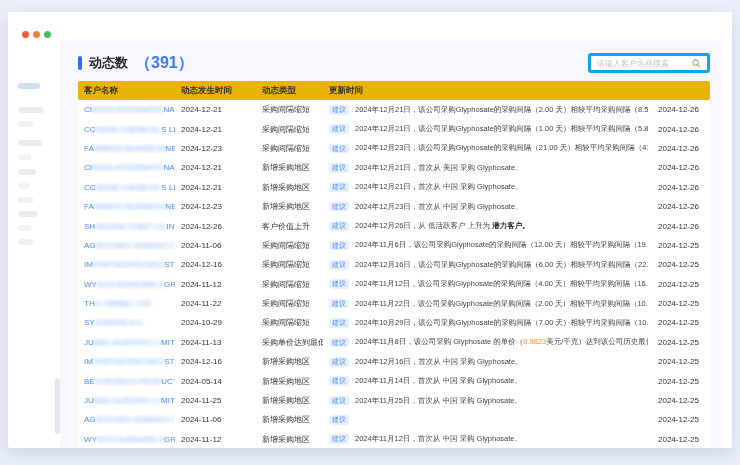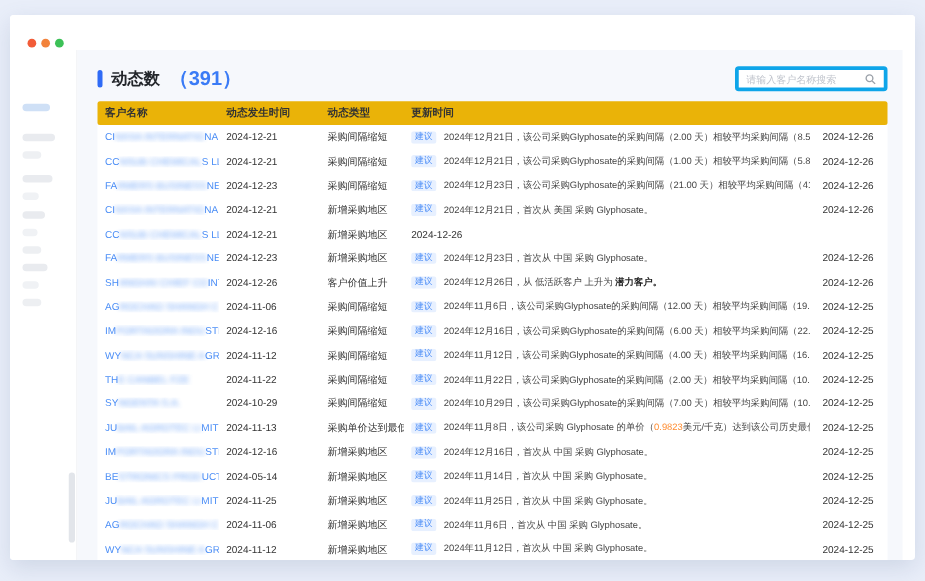--- a/index.html
+++ b/index.html
@@ -177,20 +177,24 @@
     </div>
     <div class="c c-upd">2024-12-26</div>
   </div>
 
   <div class="row">
     <div class="c c-name">
       <span class="name"><span>CC</span><span class="mask">NSUB CHEMICAL</span><span>S LLC</span></span>
     </div>
     <div class="c c-date">2024-12-21</div>
     <div class="c c-type">新增采购地区</div>
+    <div class="c c-cont">
+      <span class="badge">建议</span>
+      <span class="ct"><span>2024年12月21日，首次从 中国 采购 Glyphosate。</span><span class="hl"></span><span></span><span class="st"></span></span>
+    </div>
     <div class="c c-upd">2024-12-26</div>
   </div>
 
   <div class="row">
     <div class="c c-name">
       <span class="name"><span>FA</span><span class="mask">RMERS BUSINESS</span><span>NET...</span></span>
     </div>
     <div class="c c-date">2024-12-23</div>
     <div class="c c-type">新增采购地区</div>
     <div class="c c-cont">
@@ -331,21 +335,20 @@
   </div>
 
   <div class="row">
     <div class="c c-name">
       <span class="name"><span>AG</span><span class="mask">ROCHAO SHANGH C</span></span>
     </div>
     <div class="c c-date">2024-11-06</div>
     <div class="c c-type">新增采购地区</div>
     <div class="c c-cont">
       <span class="badge">建议</span>
-      <span class="ct"><span>2024年11月6日，首次从 中国 采购 Glyphosate。</span><span class="hl"></span><span></span><span class="st"></span></span>
     </div>
     <div class="c c-upd">2024-12-25</div>
   </div>
 
   <div class="row">
     <div class="c c-name">
       <span class="name"><span>WY</span><span class="mask">NCA SUNSHINE A</span><span>GRIC ...</span></span>
     </div>
     <div class="c c-date">2024-11-12</div>
     <div class="c c-type">新增采购地区</div>

